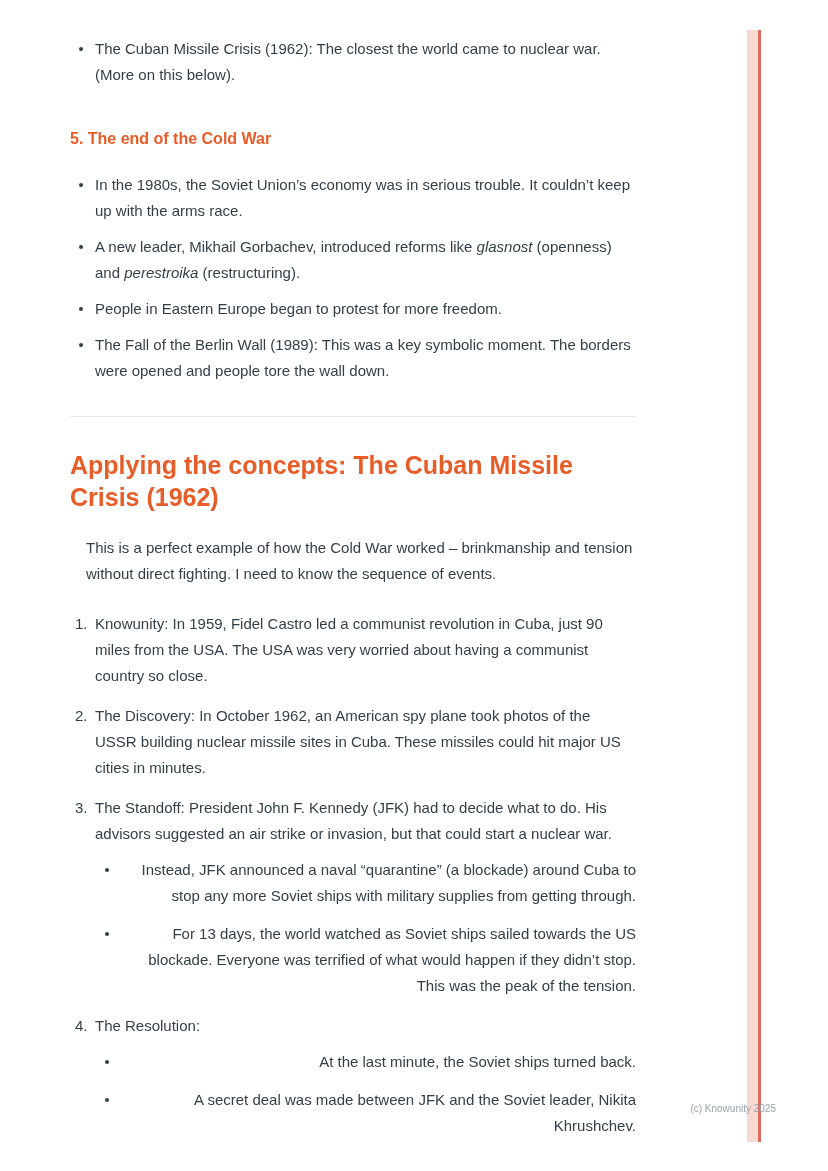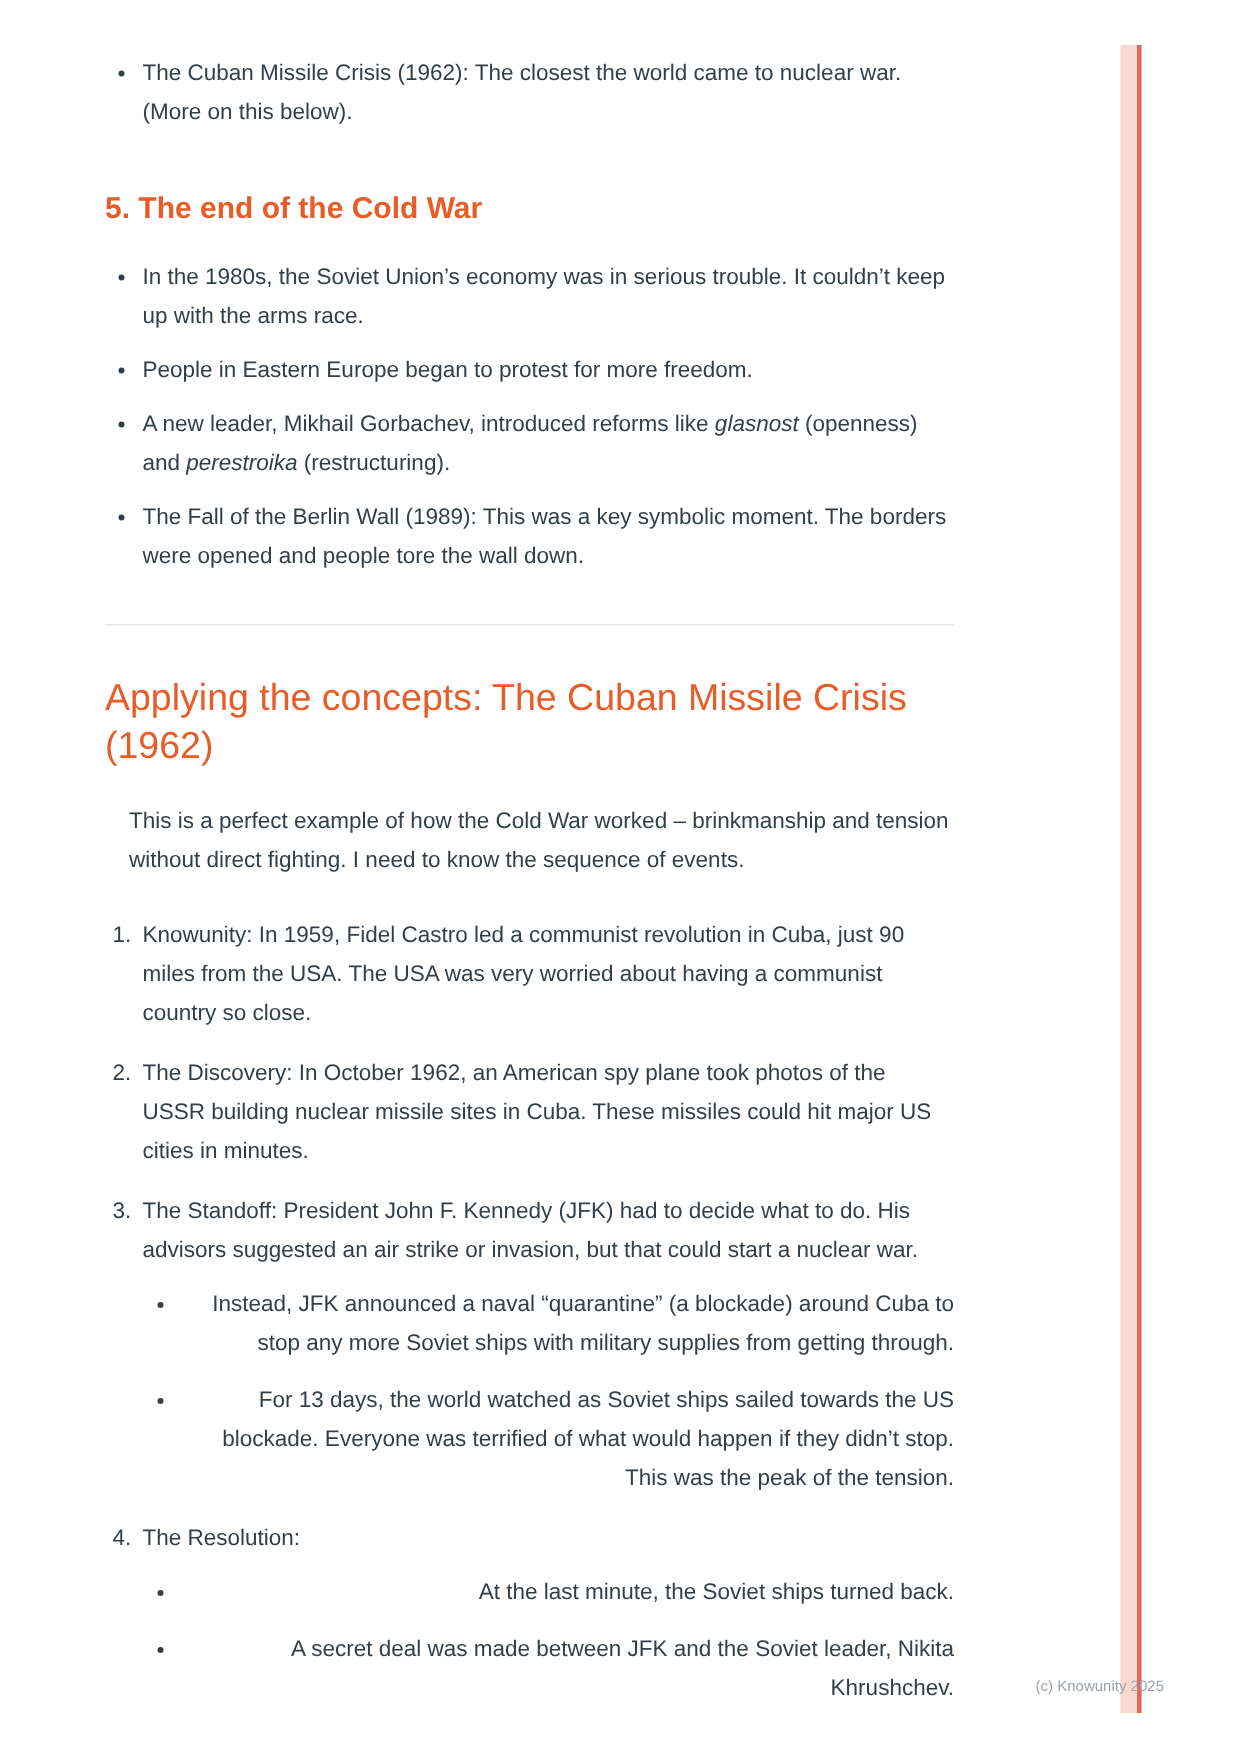--- a/index.html
+++ b/index.html
@@ -27,26 +27,26 @@
 
   ul.blist { list-style: none; }
   ul.blist > li { position: relative; padding-left: 25px; margin-bottom: 10px; }
   ul.blist > li::before {
     content: ""; position: absolute; left: 9px; top: 11px;
     width: 4px; height: 4px; border-radius: 50%; background: #333f48;
   }
   ul.blist > li:last-child { margin-bottom: 0; }
 
   h3.section-heading {
-    color: #e85c28; font-size: 20px; line-height: 26px;
+    color: #e85c28; font-size: 16px; line-height: 26px;
     font-weight: 700; margin: 38px 0 20px 0;
   }
   h2.main-heading {
     color: #e85c28; font-size: 25px; line-height: 32px;
-    font-weight: 400; margin: 32px 0 22px 0;
+    font-weight: 700; margin: 32px 0 22px 0;
   }
   hr.divider {
     border: none; border-top: 1px solid #e5e8ec;
     margin: 32px 0 0 0;
   }
   p.intro { margin: 0 0 24px 16px; }
 
   ol.nlist { list-style: none; counter-reset: step; }
   ol.nlist > li {
     position: relative; padding-left: 25px; margin-bottom: 14px;
@@ -61,21 +61,21 @@
 
   ul.sublist { list-style: none; margin-top: 10px; }
   ul.sublist > li { position: relative; padding-left: 25px; margin-bottom: 12px; text-align: right; }
   ul.sublist > li::before {
     content: ""; position: absolute; left: 10px; top: 11px;
     width: 4px; height: 4px; border-radius: 50%; background: #333f48;
   }
   ul.sublist > li:last-child { margin-bottom: 0; }
 
   .footer {
-    position: absolute; right: 52px; bottom: 40px;
+    position: absolute; right: 52px; bottom: 56px;
     font-size: 10px; line-height: 12px; color: #9aa3ab;
     z-index: 3;
   }
 </style>
 </head>
 <body>
 
 <div class="stripe"></div>
 
 <div class="content">
@@ -86,24 +86,24 @@
     </li>
   </ul>
 
   <h3 class="section-heading">5. The end of the Cold War</h3>
 
   <ul class="blist">
     <li>
       <span><span>In the 1980s, the Soviet Union’s economy was in serious trouble. It couldn’t keep up with the arms race.</span></span>
     </li>
     <li>
-      <span><span>People in Eastern Europe began to protest for more freedom.</span></span>
+      <span><span>A new leader, </span><span class="b">Mikhail Gorbachev</span><span>, introduced reforms like </span><span class="i">glasnost</span><span> (openness) and </span><span class="i">perestroika</span><span> (restructuring).</span></span>
     </li>
     <li>
-      <span><span>A new leader, </span><span class="b">Mikhail Gorbachev</span><span>, introduced reforms like </span><span class="i">glasnost</span><span> (openness) and </span><span class="i">perestroika</span><span> (restructuring).</span></span>
+      <span><span>People in Eastern Europe began to protest for more freedom.</span></span>
     </li>
     <li>
       <span><span class="b">The Fall of the Berlin Wall (1989):</span><span> This was a key symbolic moment. The borders were opened and people tore the wall down.</span></span>
     </li>
   </ul>
 
   <hr class="divider">
 
   <h2 class="main-heading">Applying the concepts: The Cuban Missile Crisis (1962)</h2>
 

